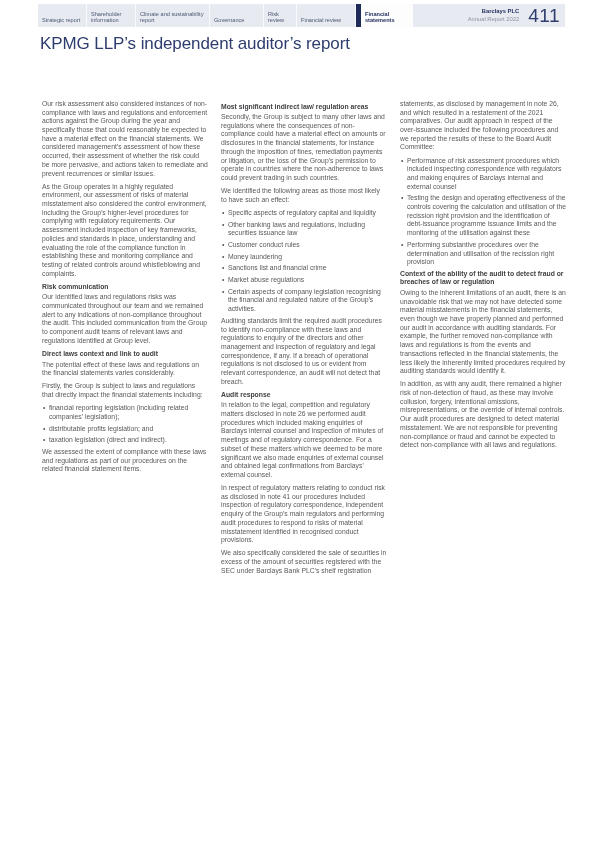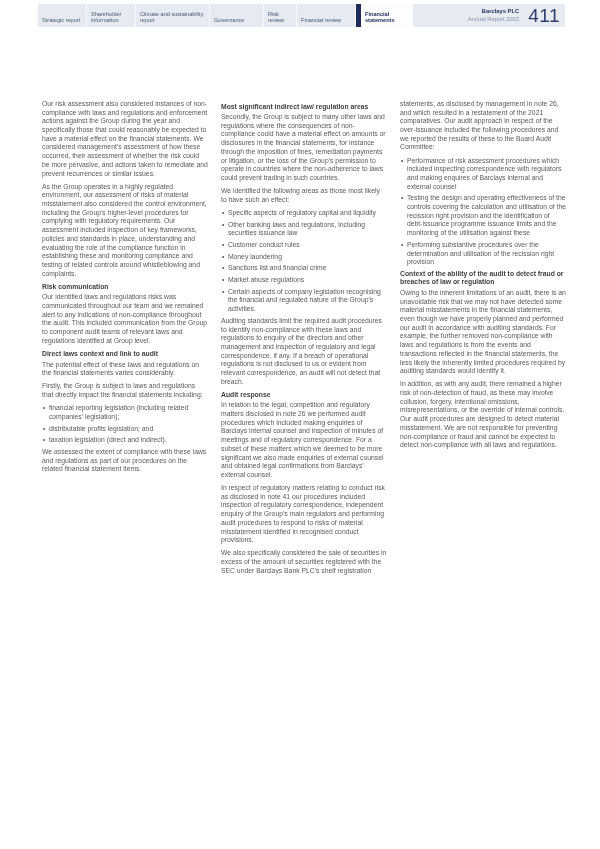--- a/index.html
+++ b/index.html
@@ -96,20 +96,21 @@
     <div class="header-right">
       <div class="brand">
         <div class="brand-name">Barclays PLC</div>
         <div class="brand-report">Annual Report 2022</div>
       </div>
       <div class="pagenum">411</div>
     </div>
   </div>
 
   <div class="title">
+    <div>KPMG LLP’s independent auditor’s report</div>
   </div>
 
   <div class="content">
       <div class="col">
         <p class="bp">Our risk assessment also considered instances of non-compliance with laws and regulations and enforcement actions against the Group during the year and specifically those that could reasonably be expected to have a material effect on the financial statements. We considered management’s assessment of how these occurred, their assessment of whether the risk could be more pervasive, and actions taken to remediate and prevent recurrences or similar issues.</p>
         <p class="bp">As the Group operates in a highly regulated environment, our assessment of risks of material misstatement also considered the control environment, including the Group’s higher-level procedures for complying with regulatory requirements.  Our assessment included inspection of key frameworks, policies and standards in place, understanding and evaluating the role of the compliance function in establishing these and monitoring compliance and testing of related controls around whistleblowing and complaints.</p>
         <div class="bh">Risk communication</div>
         <p class="bp">Our identified laws and regulations risks was communicated throughout our team and we remained alert to any indications of non-compliance throughout the audit. This included communication from the Group to component audit teams of relevant laws and regulations identified at Group level.</p>
         <div class="bh">Direct laws context and link to audit</div>
         <p class="bp">The potential effect of these laws and regulations on the financial statements varies considerably.</p>

